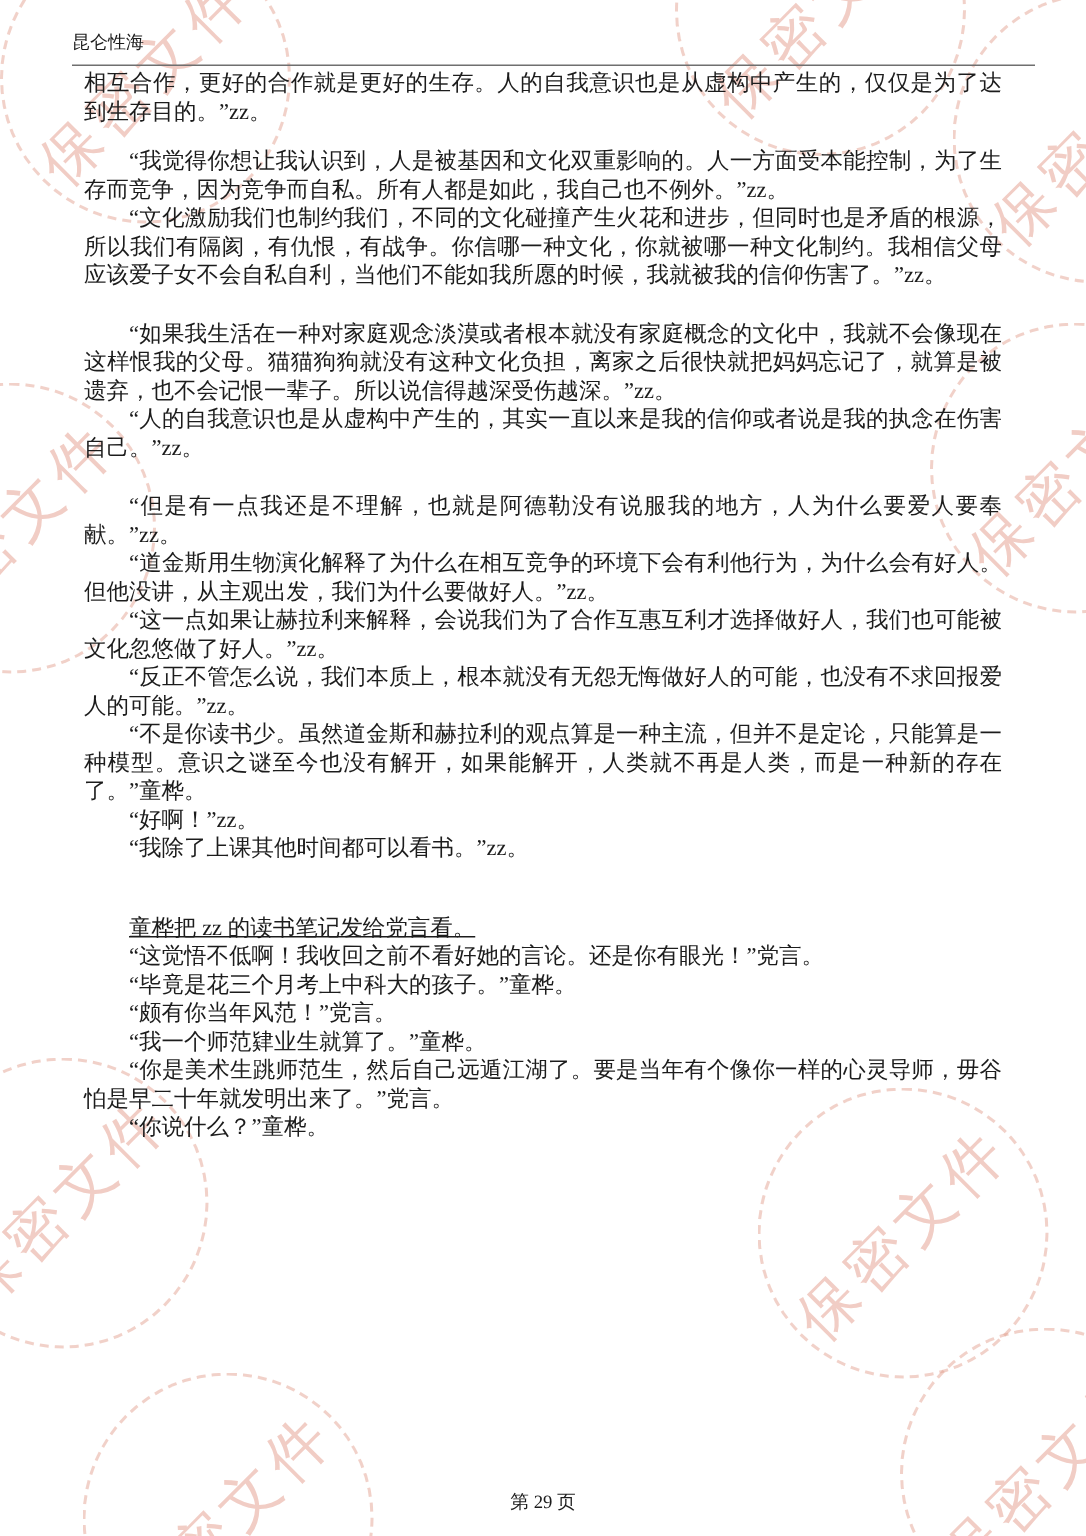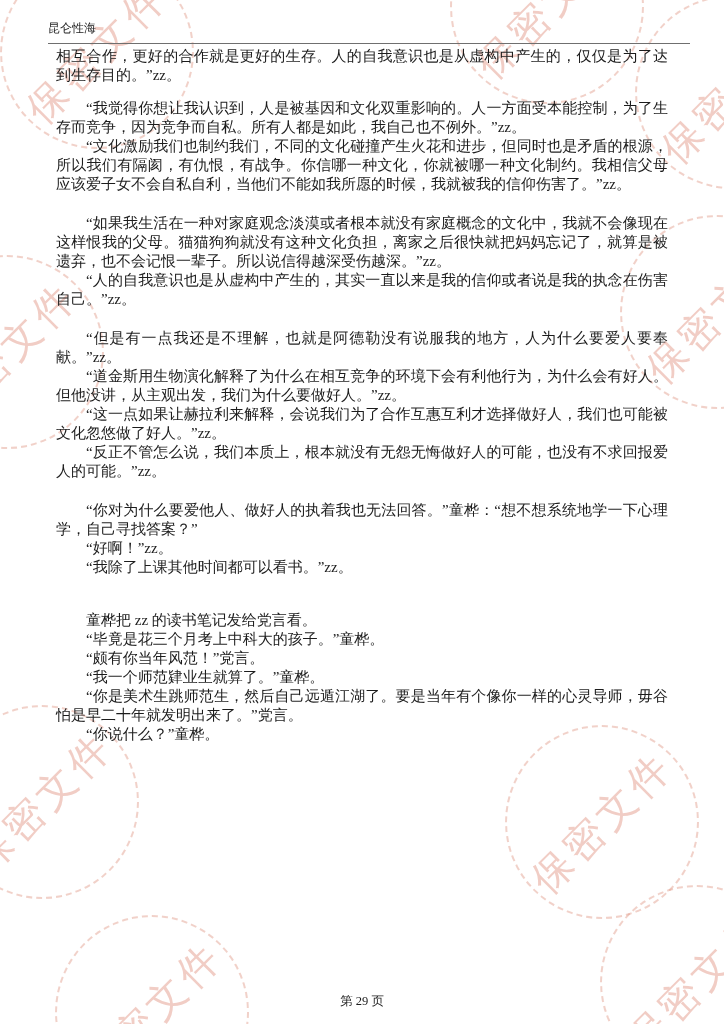--- a/index.html
+++ b/index.html
@@ -45,21 +45,21 @@
     left:56px; top:47px; width:612px;
     font-size:15px;
     line-height:19px;
     text-align:justify;
     text-justify:inter-ideograph;
   }
   .content p { margin:0; text-indent:2em; }
   .content p.noindent { text-indent:0; }
   .gap-sm { margin-top:14px !important; }
   .gap-md { margin-top:20px !important; }
-  .gap-lg { margin-top:34px !important; }
+  .gap-lg { margin-top:34px !important;text-decoration:underline; }
 
   
   .footer {
     position:absolute; z-index:1;
     left:0; bottom:14px; width:724px;
     text-align:center;
     font-size:12.5px;
   }
 </style>
 </head>
@@ -104,24 +104,25 @@
   <div class="content">
     <p class="noindent">相互合作，更好的合作就是更好的生存。人的自我意识也是从虚构中产生的，仅仅是为了达到生存目的。”zz。</p>
     <p class="gap-sm">“我觉得你想让我认识到，人是被基因和文化双重影响的。人一方面受本能控制，为了生存而竞争，因为竞争而自私。所有人都是如此，我自己也不例外。”zz。</p>
     <p>“文化激励我们也制约我们，不同的文化碰撞产生火花和进步，但同时也是矛盾的根源，所以我们有隔阂，有仇恨，有战争。你信哪一种文化，你就被哪一种文化制约。我相信父母应该爱子女不会自私自利，当他们不能如我所愿的时候，我就被我的信仰伤害了。”zz。</p>
     <p class="gap-md">“如果我生活在一种对家庭观念淡漠或者根本就没有家庭概念的文化中，我就不会像现在这样恨我的父母。猫猫狗狗就没有这种文化负担，离家之后很快就把妈妈忘记了，就算是被遗弃，也不会记恨一辈子。所以说信得越深受伤越深。”zz。</p>
     <p>“人的自我意识也是从虚构中产生的，其实一直以来是我的信仰或者说是我的执念在伤害自己。”zz。</p>
     <p class="gap-md">“但是有一点我还是不理解，也就是阿德勒没有说服我的地方，人为什么要爱人要奉献。”zz。</p>
     <p>“道金斯用生物演化解释了为什么在相互竞争的环境下会有利他行为，为什么会有好人。但他没讲，从主观出发，我们为什么要做好人。”zz。</p>
     <p>“这一点如果让赫拉利来解释，会说我们为了合作互惠互利才选择做好人，我们也可能被文化忽悠做了好人。”zz。</p>
     <p>“反正不管怎么说，我们本质上，根本就没有无怨无悔做好人的可能，也没有不求回报爱人的可能。”zz。</p>
-    <p class="gap-md">“你对为什么要爱他人、做好人的执着我也无法回答。”童桦：“想不想系统地学一下心理学，自己寻找答案？”</p>
+    <p>“不是你读书少。虽然道金斯和赫拉利的观点算是一种主流，但并不是定论，只能算是一种模型。意识之谜至今也没有解开，如果能解开，人类就不再是人类，而是一种新的存在了。”童桦。</p>
     <p>“好啊！”zz。</p>
     <p>“我除了上课其他时间都可以看书。”zz。</p>
     <p class="gap-lg">童桦把 zz 的读书笔记发给党言看。</p>
+    <p>“这觉悟不低啊！我收回之前不看好她的言论。还是你有眼光！”党言。</p>
     <p>“毕竟是花三个月考上中科大的孩子。”童桦。</p>
     <p>“颇有你当年风范！”党言。</p>
     <p>“我一个师范肄业生就算了。”童桦。</p>
     <p>“你是美术生跳师范生，然后自己远遁江湖了。要是当年有个像你一样的心灵导师，毋谷怕是早二十年就发明出来了。”党言。</p>
     <p>“你说什么？”童桦。</p>
 
   </div>
 
   <div class="footer">
     <span>第 29 页</span>

